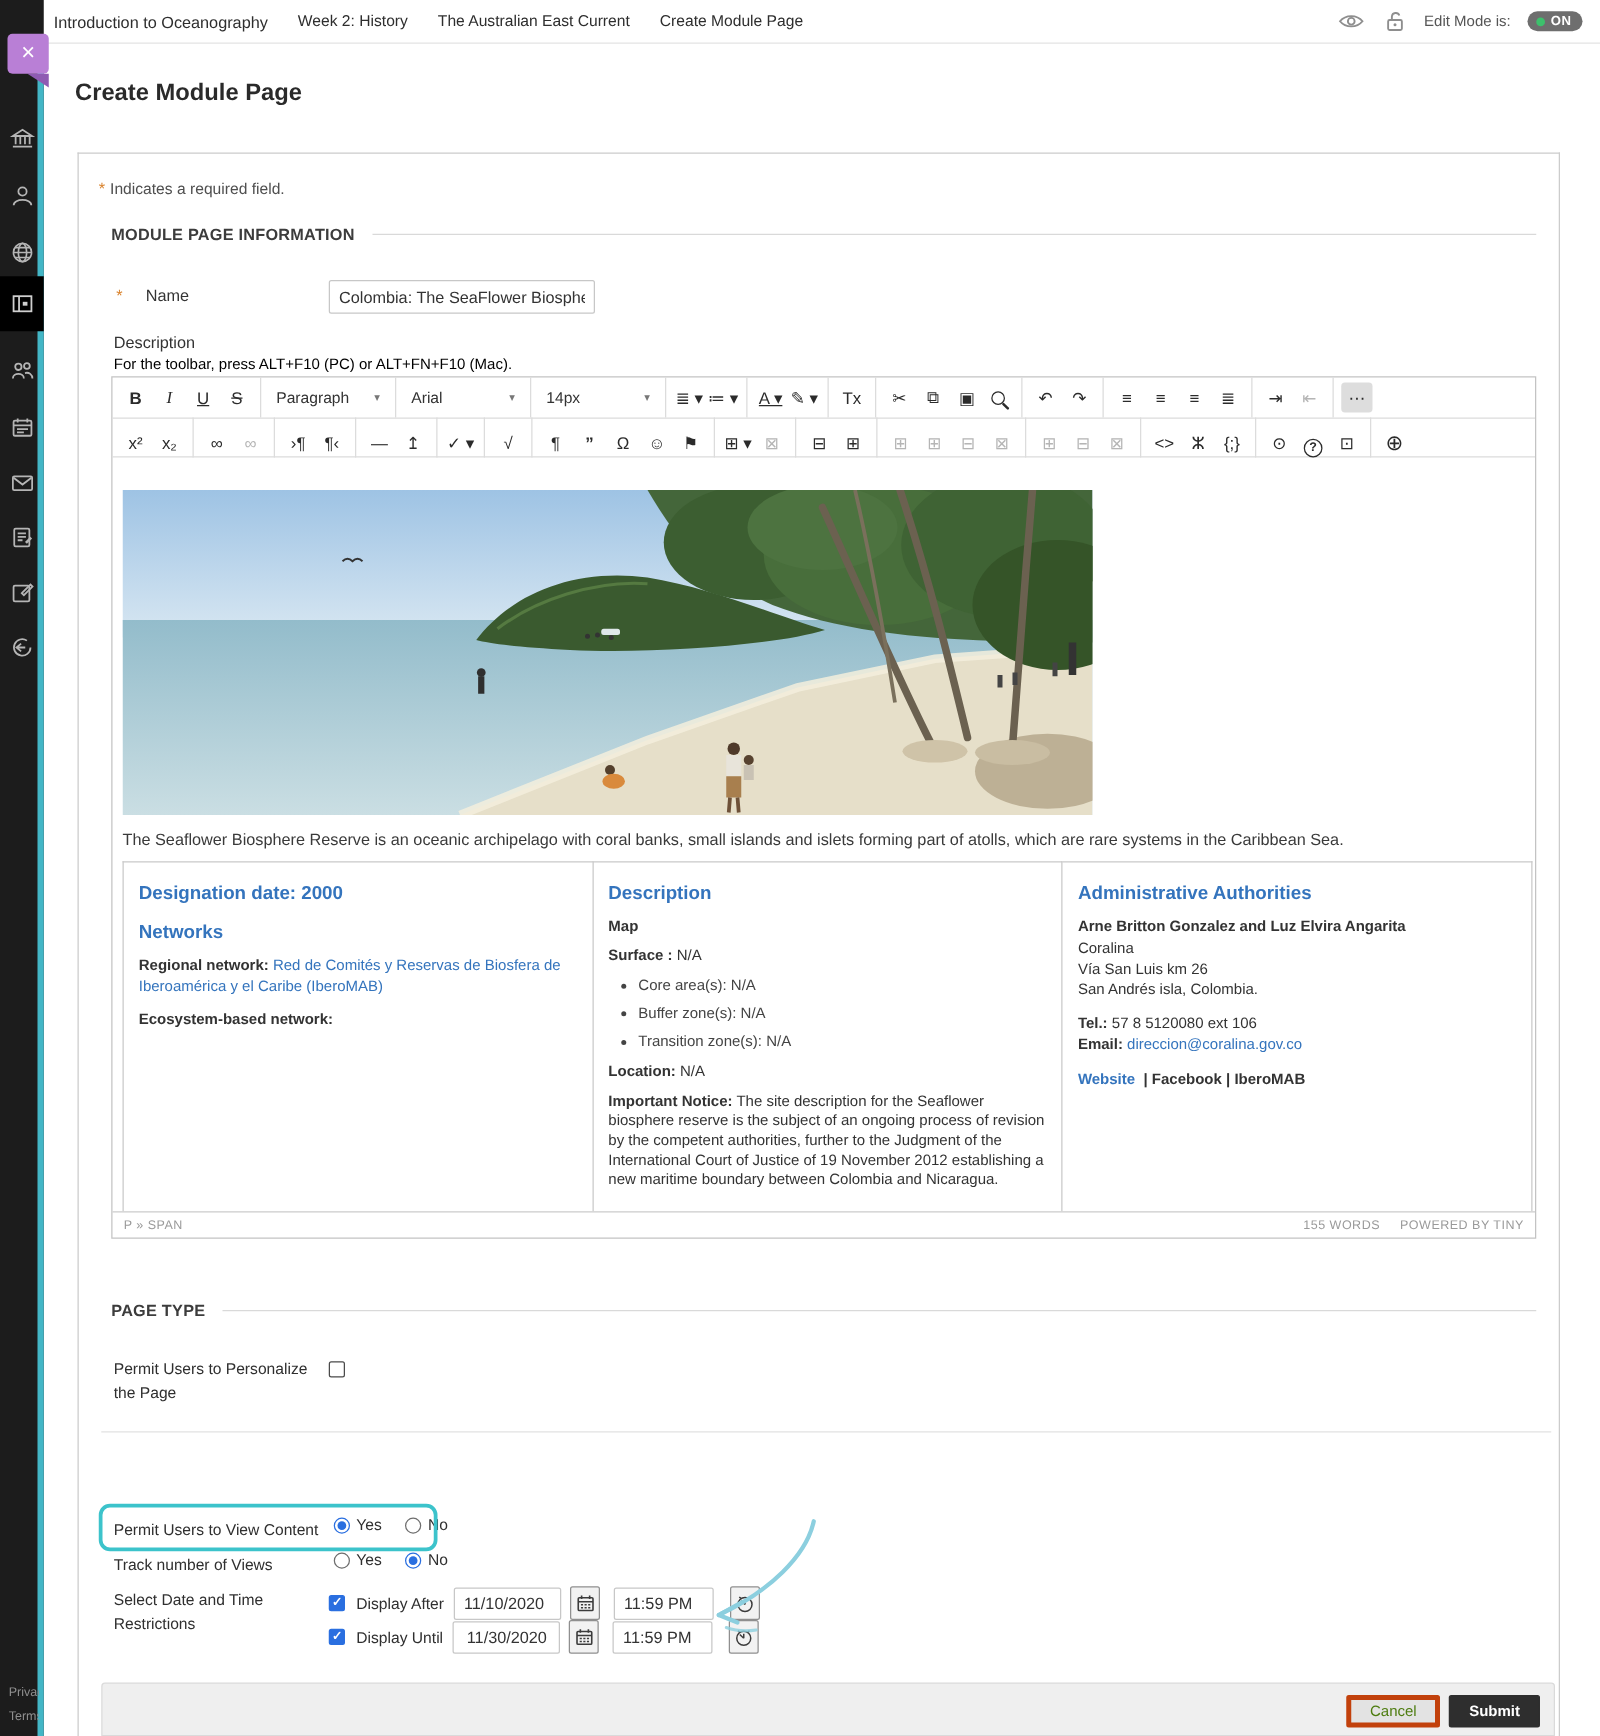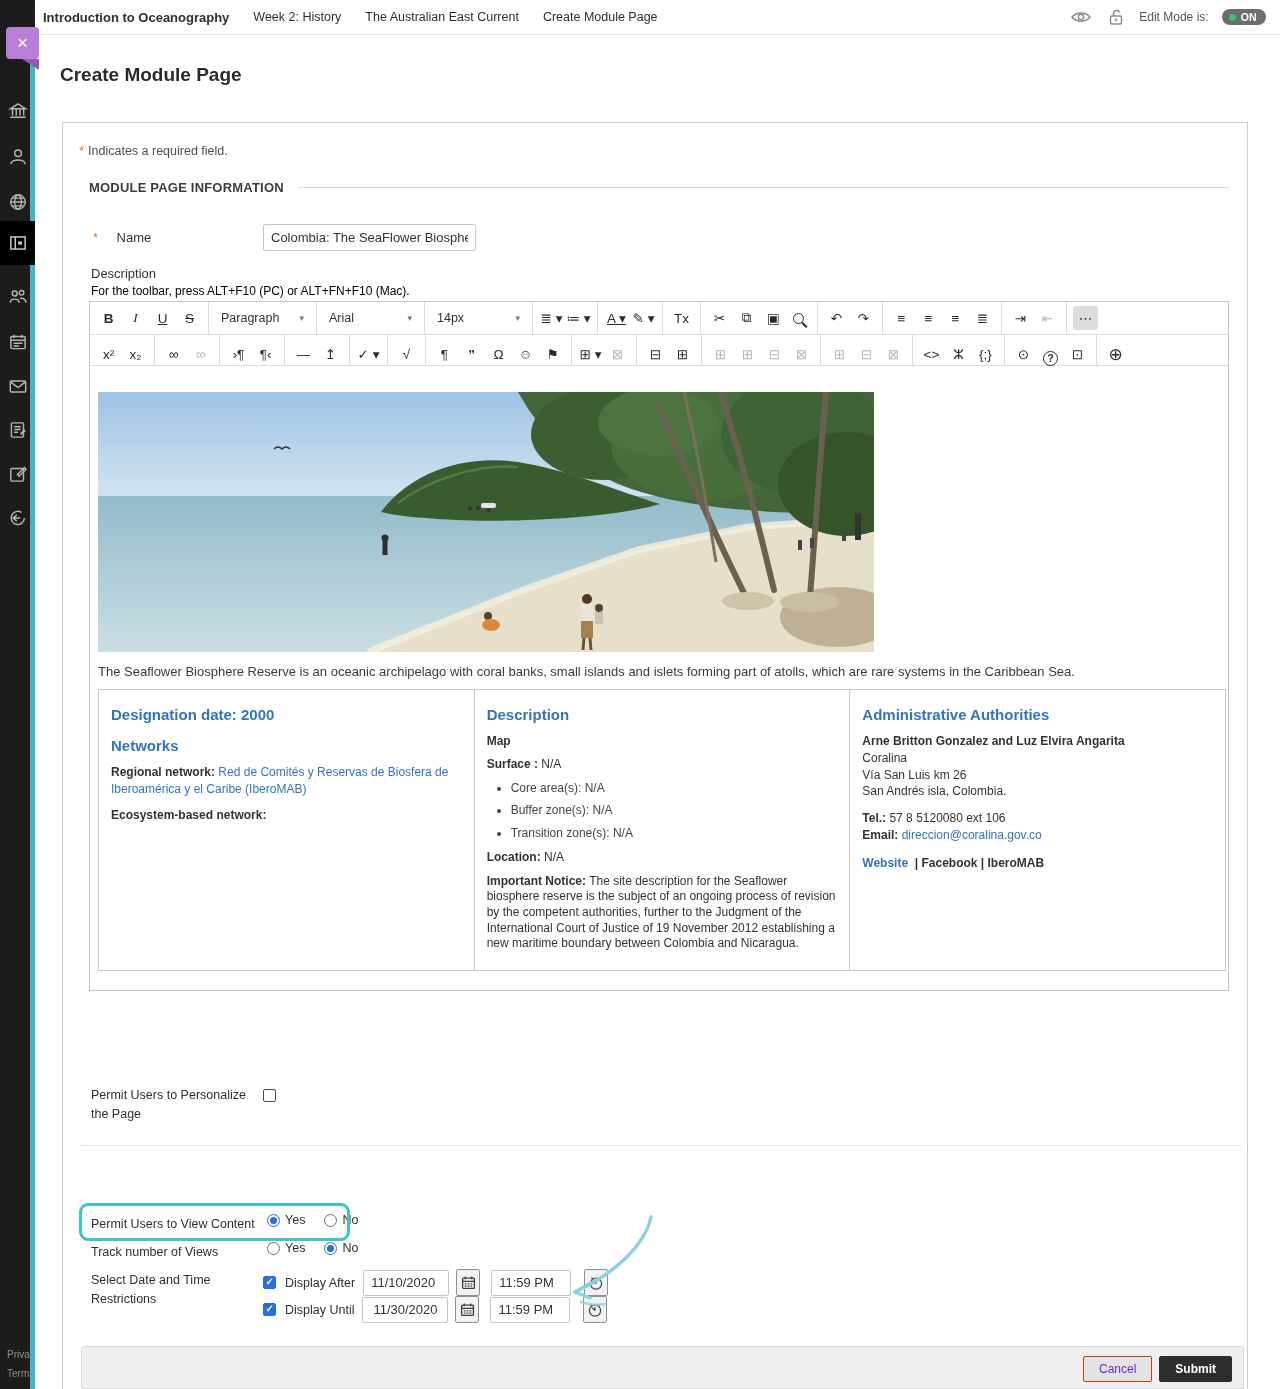--- a/index.html
+++ b/index.html
@@ -4,21 +4,21 @@
 <style>
   *{box-sizing:border-box}
   html,body{margin:0;padding:0}
   body{width:1280px;height:1389px;position:relative;font-family:"Liberation Sans",sans-serif;background:#fff;overflow:hidden}
   .abs{position:absolute}
 
   
   .topbar{position:absolute;left:35px;top:0;right:0;height:35px;background:#fff;border-bottom:1px solid #e4e4e4;display:flex;align-items:center;justify-content:space-between;padding:0 14px 0 8px}
   .crumbs{display:flex;gap:24px;align-items:center;font-size:12.5px;color:#2e2e2e}
   .crumb{white-space:nowrap;cursor:default}
-  .crumb.bold{font-weight:bold;font-size:13px}
+  .crumb.bold{font-weight:normal;font-size:13px}
   .tb-right{display:flex;align-items:center;gap:13px}
   .em-label{font-size:12px;color:#555}
   .pill{display:flex;align-items:center;gap:5px;background:#6e6e6e;color:#fff;border-radius:10px;padding:2px 9px 2px 7px;font-size:10.5px;font-weight:bold;letter-spacing:.3px}
   .dot{width:7px;height:7px;border-radius:50%;background:#3dc06c}
 
   
   .sidebar{position:absolute;left:0;top:0;width:35px;height:1389px;background:#1c1c1c;z-index:2}
   .sb-stripe{position:absolute;left:30px;top:57px;width:5px;height:1332px;background:#43b6c6}
   .close-btn{position:absolute;left:6px;top:27px;width:33px;height:32px;background:#b97fd6;border-radius:4px;color:#fff;display:flex;align-items:center;justify-content:center;font-size:19px;z-index:6;cursor:pointer}
   .close-fold{position:absolute;left:22px;top:59px;width:0;height:0;border-top:11px solid #8f5bb3;border-left:17px solid transparent;z-index:5}
@@ -81,21 +81,21 @@
   .yn .gap{width:9px}
   .hl-box{position:absolute;left:16px;top:1080px;width:271px;height:38px;border:3px solid #3cc3cb;border-radius:9px;z-index:3}
   .dtrow{position:absolute;display:flex;align-items:center;gap:5px}
   .dlabel{font-size:12.5px;color:#2f2f2f;margin:0 3px 0 4px;white-space:nowrap}
   .ibtn{width:24px;height:27px;border:1px solid #8f8f8f;background:#f2f2f2;display:flex;align-items:center;justify-content:center;border-radius:2px;cursor:pointer;margin-left:2px}
   .arrow-svg{position:absolute;left:480px;top:1080px;pointer-events:none;z-index:4}
 
   
   .bottom-bar{position:absolute;left:18px;right:3px;top:1223px;bottom:0;background:#efefef;border:1px solid #dadada;border-radius:3px 3px 0 0;display:flex;justify-content:flex-end;align-items:flex-start;gap:7px;padding:9px 11px 0}
   .btn{height:26px;padding:0 15px;font-size:12px;border-radius:2px;display:flex;align-items:center;cursor:pointer}
-  .btn.cancel{background:#e3e3e3;color:#6d28d9;border:1px solid #c2410c}
+  .btn.cancel{background:#e3e3e3;color:#4d7c0f;border:4px solid #c2410c}
   .btn.submit{background:#2e2e2e;color:#fff;font-weight:bold;border:1px solid #2e2e2e}
 </style>
 </head>
 <body>
 
 <div class="sidebar">
   <div class="sb-stripe"></div>
 
   <div class="sb-item" style="top:90px">
     <svg width="22" height="22" viewBox="0 0 20 20" fill="none" stroke="#b5b5b5" stroke-width="1.3">
@@ -415,22 +415,33 @@
             <div>San Andrés isla, Colombia.</div>
             <div style="margin-top:10px"><span class="bld">Tel.:</span> <span>57 8 5120080 ext 106</span></div>
             <div><span class="bld">Email:</span> <span class="lnk">direccion@coralina.gov.co</span></div>
             <div style="margin-top:11px"><span class="lnk bld">Website</span>&nbsp;&nbsp;<span class="bld">| Facebook | IberoMAB</span></div>
           </td>
         </tr>
       </tbody>
         </table>
     </div>
 
-  </div>
-
+    <div class="statusbar">
+      <span>P » SPAN</span>
+      <span class="stat-right">
+        <span>155 WORDS</span>
+        <span>POWERED BY TINY</span>
+      </span>
+    </div>
+  </div>
+
+  <div class="sec-head" style="left:26px;top:918px;width:1140px">
+    <span>PAGE TYPE</span>
+      <span class="sec-line"></span>
+  </div>
   <div class="abs opt-label" style="left:28px;top:963px;width:172px">Permit Users to Personalize the Page</div>
   <span class="chk abs" style="left:200px;top:966px"></span>
 
   <div class="abs" style="left:18px;top:1022px;width:1160px;border-top:1px solid #e2e2e2"></div>
 
 
   <div class="hl-box"></div>
   <div class="abs opt-label" style="left:28px;top:1092px">Permit Users to View Content</div>
   <div class="yn" style="left:204px;top:1090px">
     <span class="radio on"></span>

